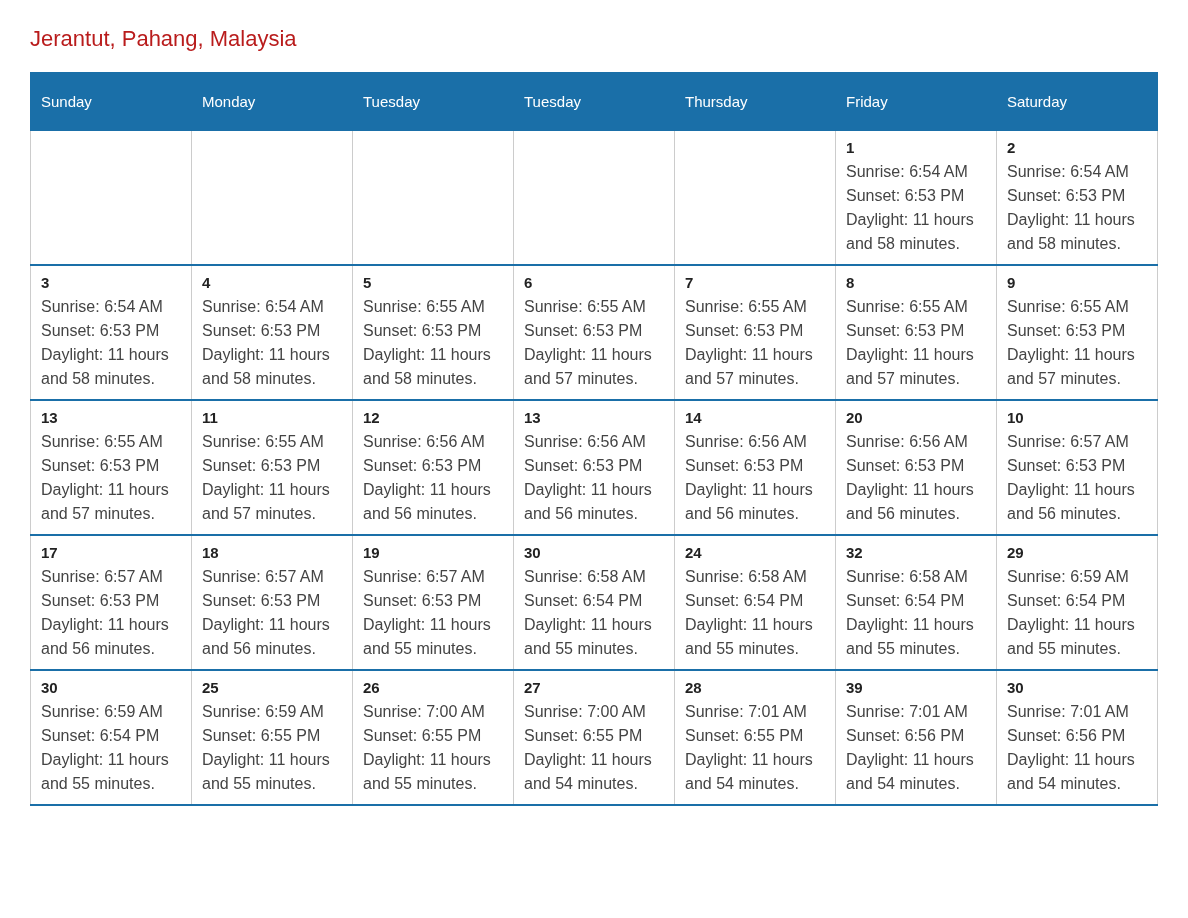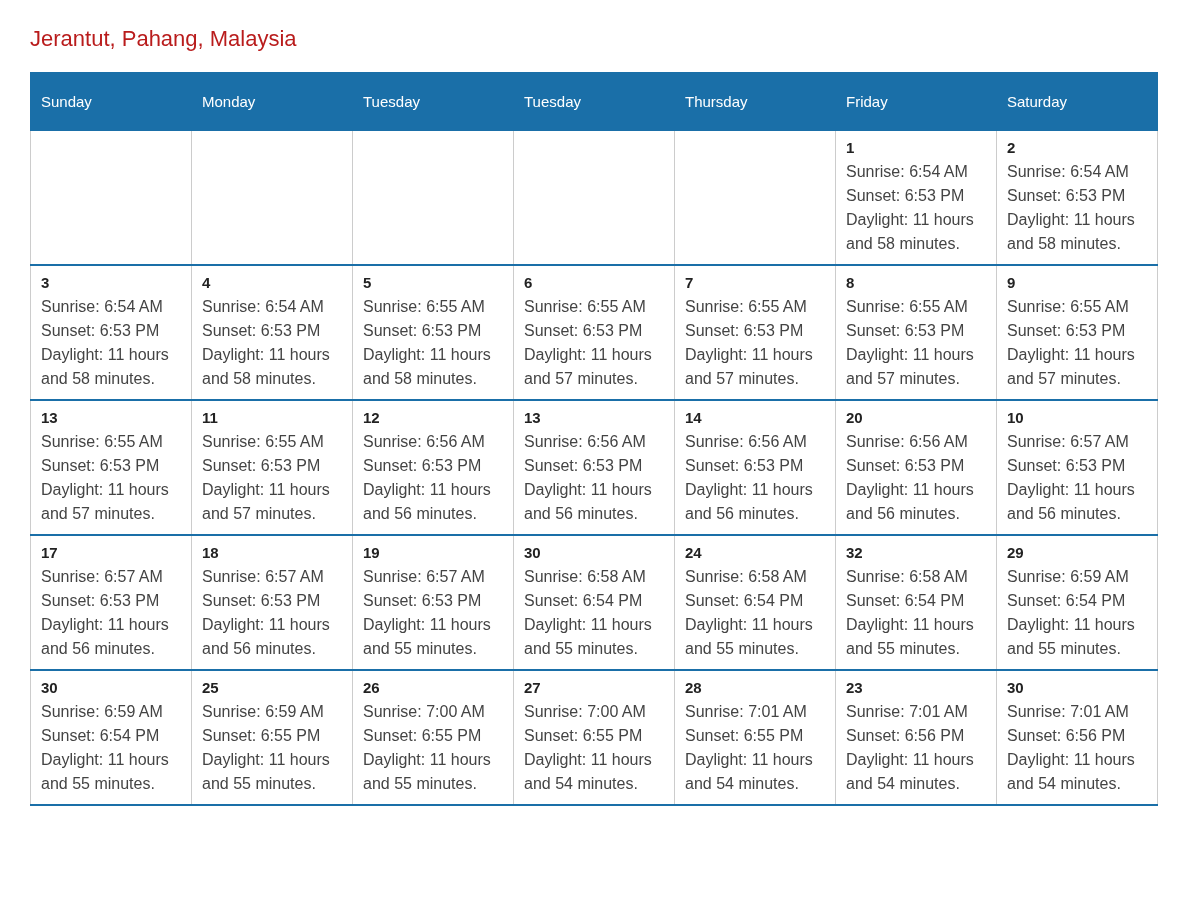--- a/index.html
+++ b/index.html
@@ -248,21 +248,21 @@
         </td>
         <td>
           <span class="day-num">27</span>
           <div class="day-info">Sunrise: 7:00 AM<br>Sunset: 6:55 PM<br>Daylight: 11 hours and 54 minutes.</div>
         </td>
         <td>
           <span class="day-num">28</span>
           <div class="day-info">Sunrise: 7:01 AM<br>Sunset: 6:55 PM<br>Daylight: 11 hours and 54 minutes.</div>
         </td>
         <td>
-          <span class="day-num">23</span>
+          <span class="day-num">39</span>
           <div class="day-info">Sunrise: 7:01 AM<br>Sunset: 6:56 PM<br>Daylight: 11 hours and 54 minutes.</div>
         </td>
         <td>
           <span class="day-num">30</span>
           <div class="day-info">Sunrise: 7:01 AM<br>Sunset: 6:56 PM<br>Daylight: 11 hours and 54 minutes.</div>
         </td>
       </tr>
     </tbody>
 </table>
 

